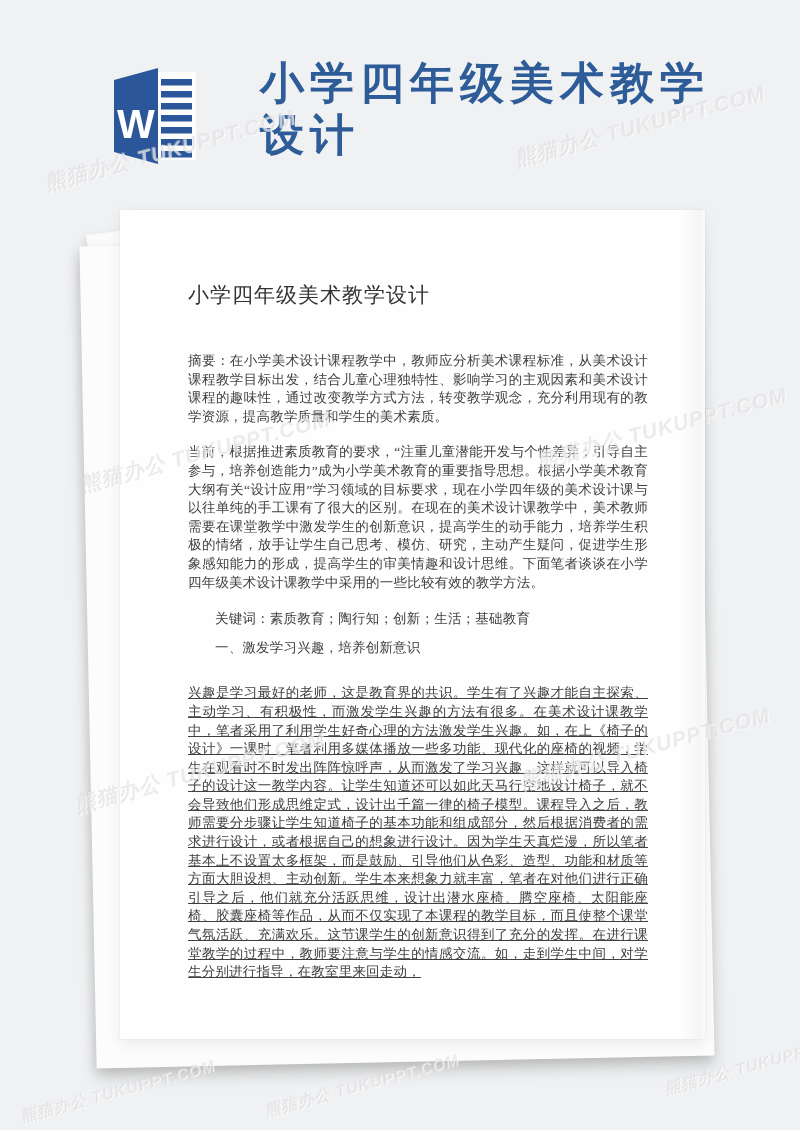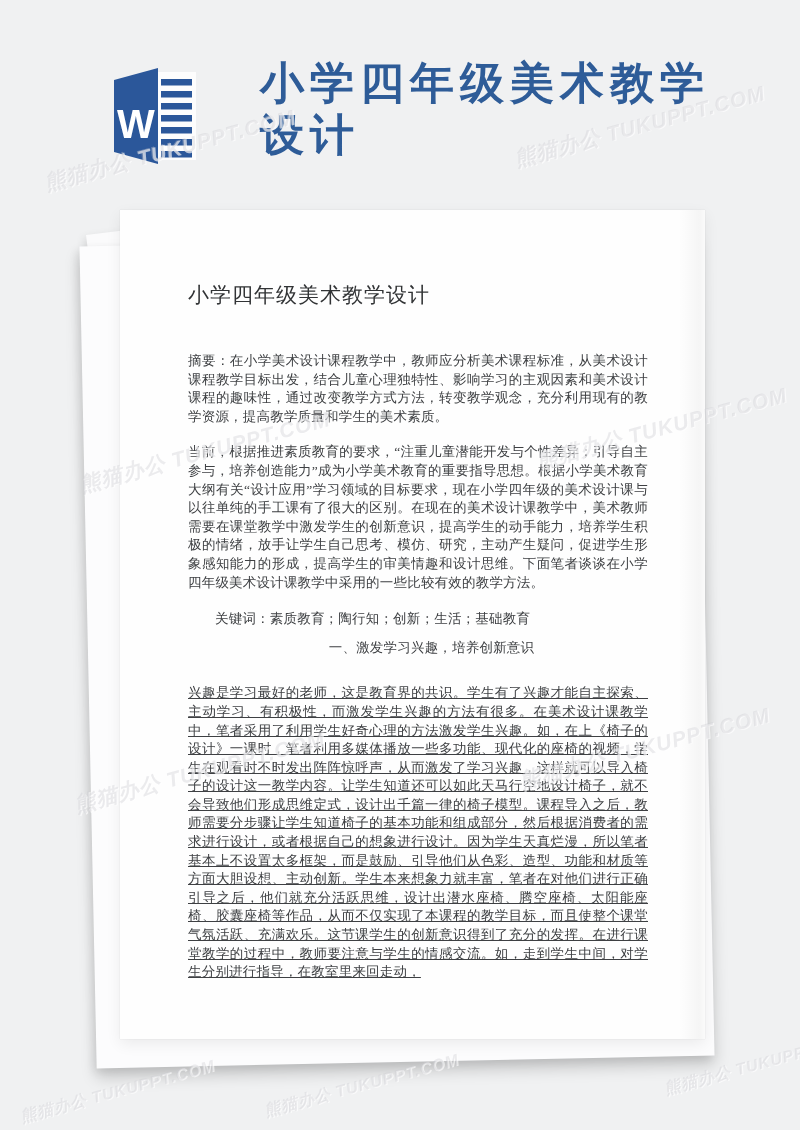--- a/index.html
+++ b/index.html
@@ -55,21 +55,21 @@
   .doc-title{
     font-size:21px;line-height:30px;letter-spacing:1px;color:#313335;
   }
   .doc-par{
     font-size:13.5px;line-height:18.6px;text-align:justify;
     letter-spacing:0.2px;
   }
   .doc-abstract{margin-top:42px;}
   .doc-keywords{margin-top:18px;text-indent:27px;text-align:left;}
   .doc-intro{margin-top:17px;}
-  .doc-heading{margin-top:10px;text-indent:27px;text-align:center;}
+  .doc-heading{margin-top:10px;text-indent:27px;text-align:left;}
   .doc-body1{margin-top:27px;text-decoration:underline;}
 
   
   .wm{
     position:absolute;z-index:3;white-space:nowrap;pointer-events:none;
     transform:translate(-50%,-50%) rotate(-15deg);
     font-family:"Liberation Sans", sans-serif;
     font-weight:700;font-style:italic;
     font-size:21px;letter-spacing:1px;
     color:rgba(204,206,211,0.38);

